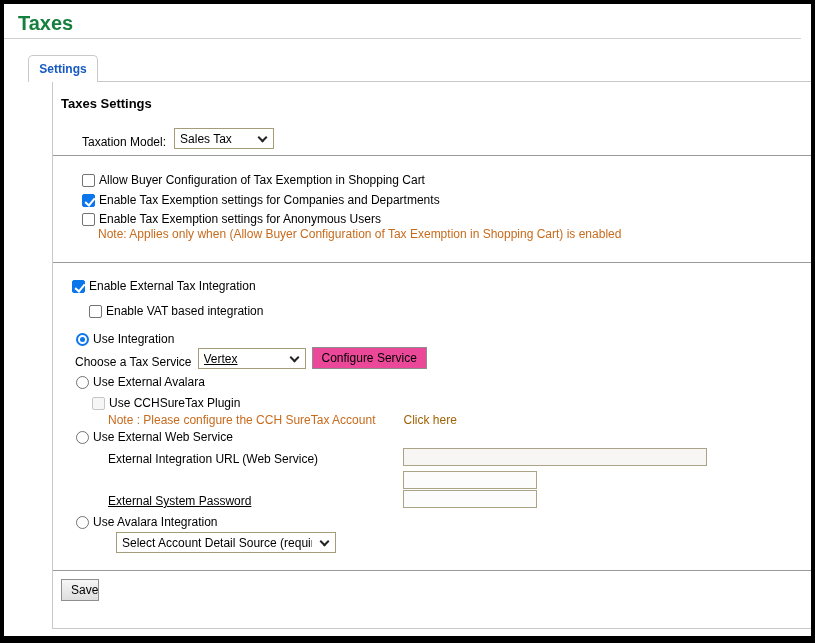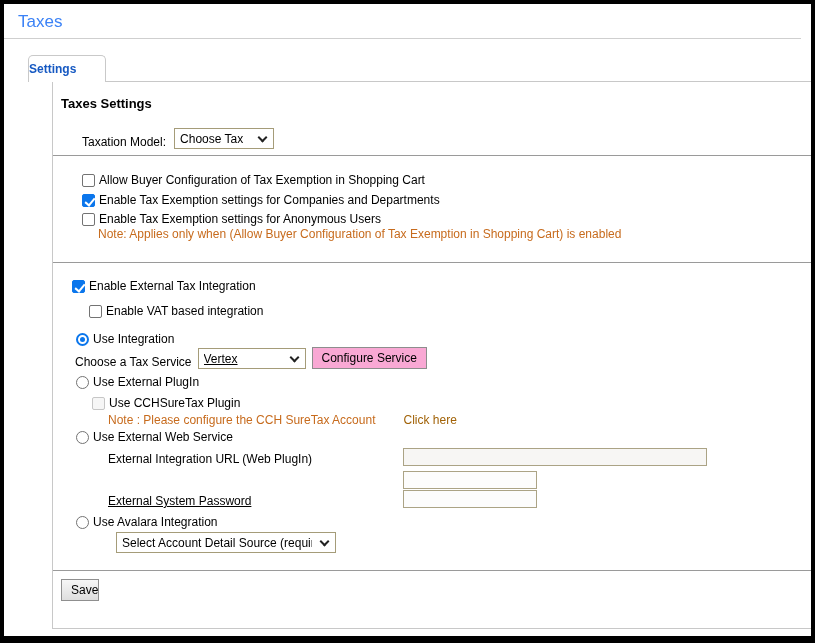--- a/index.html
+++ b/index.html
@@ -4,28 +4,28 @@
 <style>
   * { box-sizing: border-box; margin: 0; padding: 0; }
   html,body { background:#fff; }
   body { font-family: "Liberation Sans", sans-serif; color:#111; }
 
   .frame { position:relative; width:815px; height:643px;
            border:4px solid #000; border-bottom-width:7px;
            background:#fff; overflow:hidden; }
 
   .page-title { position:absolute; left:14px; top:8px;
-                font-size:17px; font-weight:normal; color:#3b82f6; }
+                font-size:20px; font-weight:bold; color:#15803d; }
 
   .hrule-top { position:absolute; left:0; top:34px; width:797px; height:1px; background:#cfcfcf; }
 
-  .tab { position:absolute; left:24px; top:51px; width:78px; height:27px;
+  .tab { position:absolute; left:24px; top:51px; width:70px; height:27px;
          background:#fff; border:1px solid #c9c9c9; border-bottom:none;
          border-radius:5px 5px 0 0; z-index:2;
-         display:flex; align-items:center; justify-content:flex-start;
+         display:flex; align-items:center; justify-content:center;
          font-size:12px; font-weight:bold; color:#1659c2; cursor:pointer; }
 
   .panel { position:absolute; left:4px; top:77px; width:794px; height:548px;
            border:1px solid #c8c8c8; background:#fff;margin-left:44px; }
 
   .heading { position:absolute; left:8px; top:14px; font-size:13px; font-weight:bold; color:#000; }
 
   .row { position:absolute; display:flex; align-items:flex-end; gap:4px;
          font-size:12px; color:#000; white-space:nowrap; }
 
@@ -57,21 +57,21 @@
           transform:rotate(45deg); }
 
   
   .txt { border:1px solid #aba385; height:18px; font-size:12px; padding:0 3px;
          font-family:"Liberation Sans",sans-serif; }
   .txt.gray { background:#f7f6f4; }
   .txt.lite { background:#fcfcfc; }
 
   
   .btn { font-family:"Liberation Sans",sans-serif; font-size:12px; color:#000;
-         background:#f9a8d4; border:1px solid #8d8d8d; height:22px;
+         background:#ec4899; border:1px solid #8d8d8d; height:22px;
          padding:0 9px; cursor:pointer; }
   .btn.save { background:linear-gradient(#f6f6f6,#dedede); border-color:#8f8f8f; }
 
   .note { color:#c76b1d; }
   .link { color:#a16207; cursor:pointer; }
   .lbl  { cursor:default; }
 </style>
 </head>
 <body>
 
@@ -84,21 +84,21 @@
     <span>Settings</span>
   </div>
 
   <div class="panel">
 
     <div class="heading">Taxes Settings</div>
 
     <div class="row" style="left:29px; top:46px; height:21px;">
       <span class="lbl">Taxation Model:</span>
       <div class="sel" style="width:100px; margin-left:4px;">
-        <span class="sel-text">Choose Tax</span>
+        <span class="sel-text">Sales Tax</span>
         <span class="chev"></span>
       </div>
     </div>
 
     <div class="divider" style="top:73px;"></div>
 
     <div class="row" style="left:29px; top:89px; height:16px;">
       <span class="cb"></span>
       <span class="lbl">Allow Buyer Configuration of Tax Exemption in Shopping Cart</span>
     </div>
@@ -135,39 +135,39 @@
       <span class="lbl">Choose a Tax Service</span>
       <div class="sel" style="width:108px; margin-left:2px;text-decoration:underline;">
         <span class="sel-text">Vertex</span>
         <span class="chev"></span>
       </div>
       <button class="btn" style="margin-left:2px;">Configure Service</button>
     </div>
 
     <div class="row" style="left:23px; top:291px; height:16px;">
       <span class="radio"></span>
-      <span class="lbl">Use External PlugIn</span>
+      <span class="lbl">Use External Avalara</span>
     </div>
 
     <div class="row" style="left:39px; top:312px; height:16px;">
       <span class="cb disabled"></span>
       <span class="lbl">Use CCHSureTax Plugin</span>
     </div>
     <div class="row" style="left:55px; top:329px; height:16px;">
       <span class="note">Note : Please configure the CCH SureTax Account</span>
       <span class="link" style="margin-left:24px;">Click here</span>
     </div>
 
     <div class="row" style="left:23px; top:346px; height:16px;">
       <span class="radio"></span>
       <span class="lbl">Use External Web Service</span>
     </div>
 
     <div class="row" style="left:55px; top:366px; height:18px;">
-      <span class="lbl">External Integration URL (Web PlugIn)</span>
+      <span class="lbl">External Integration URL (Web Service)</span>
       <input class="txt gray" style="position: absolute; left: 295px; width: 304px;" type="text" value="">
     </div>
     <div class="row" style="left:55px; top:389px; height:18px;">
       <input class="txt lite" style="position: absolute; left: 295px; width: 134px;" type="text" value="">
     </div>
     <div class="row" style="left:55px; top:408px; height:18px;text-decoration:underline;">
       <span class="lbl">External System Password</span>
       <input class="txt lite" style="position: absolute; left: 295px; width: 134px;" type="text" value="">
     </div>
 

